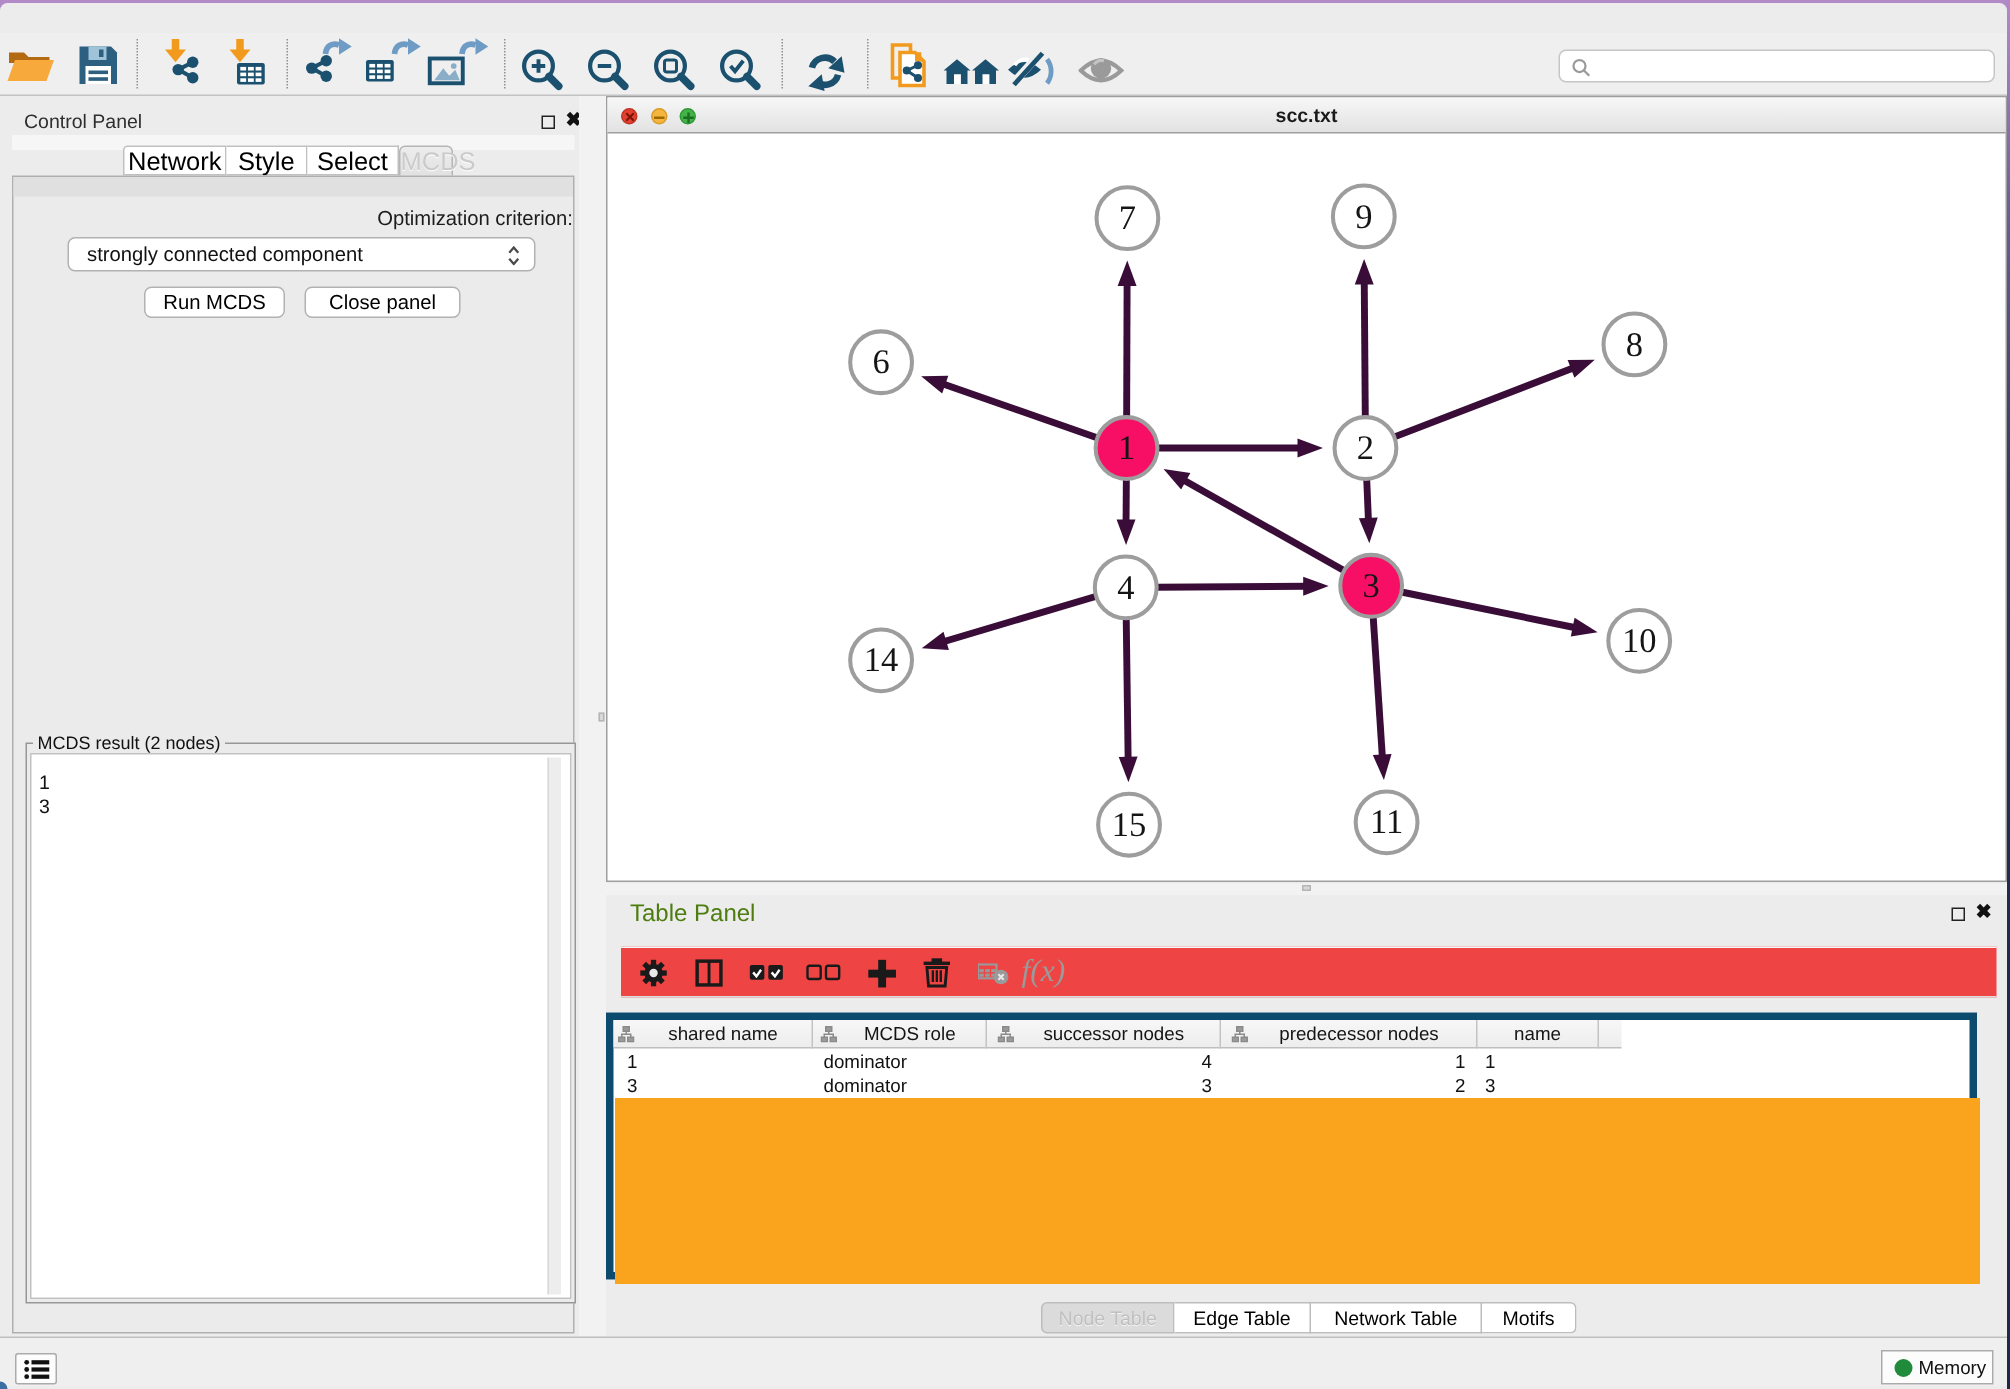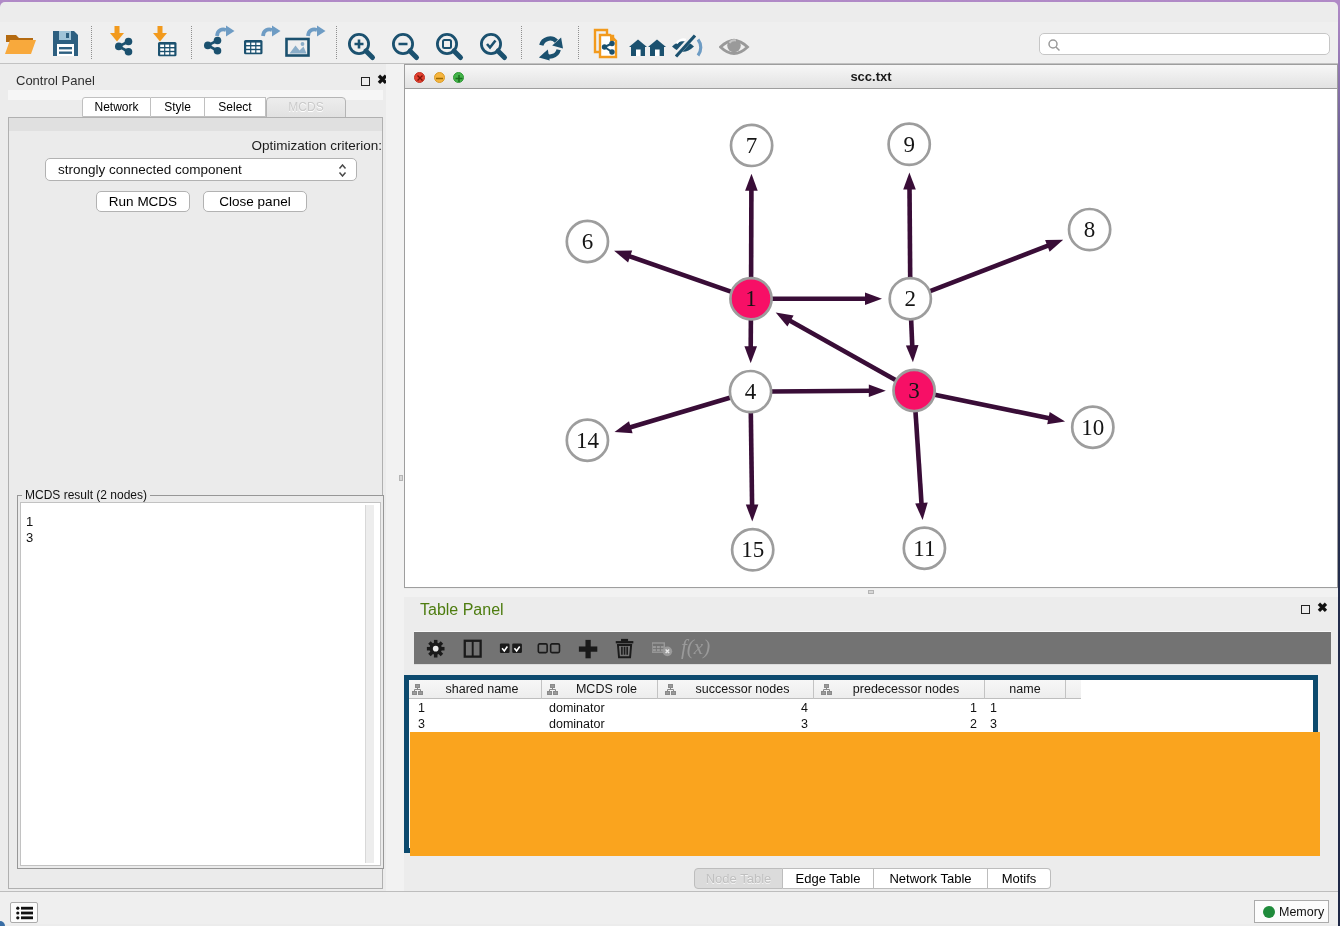--- a/index.html
+++ b/index.html
@@ -11,21 +11,21 @@
 #toolbar{position:absolute;left:0;top:20px;width:100%;height:42px;background:#efefef;border-bottom:1px solid #c2c2c2}
 .sep{position:absolute;top:4px;height:33px;width:0;border-left:1px dotted #8f8f8f}
 .ticon{position:absolute;top:3px}
 #search{position:absolute;left:1039px;top:11px;width:291px;height:22px;background:#fff;border:1px solid #c6c6c6;border-radius:5px}
 #leftpanel{position:absolute;left:0;top:62px;width:386px;height:827px;background:#ececec}
 #lp-head{position:absolute;left:16px;top:9px;font-size:13px;color:#2e2e2e}
 .fl-ic{position:absolute;width:9px;height:9px;border:1.6px solid #222}
 .x-ic{position:absolute;font-size:13px;color:#111;font-weight:700}
 #lp-strip{position:absolute;left:8px;top:26px;width:375px;height:10px;background:#f6f6f6}
 .tabs{position:absolute;display:flex}
-.tab{height:20px;background:#fff;border:1px solid #c0c0c0;border-left:none;font-size:12px;text-align:center;line-height:19px;color:#000}
+.tab{height:20px;background:#fff;border:1px solid #c0c0c0;border-left:none;font-size:17px;text-align:center;line-height:19px;color:#000}
 .tab.first{border-left:1px solid #c0c0c0;border-radius:3px 0 0 0}
 .tab.sel{background:linear-gradient(#ededed,#e0e0e0);border:1px solid #b5b5b5;border-radius:4px 4px 0 0;color:#cacaca;text-shadow:0 1px 0 #fff;height:23px}
 #lp-pane{position:absolute;left:8px;top:53px;width:375px;height:772px;border:1px solid #b0b0b0;background:#ebebeb}
 #lp-pane .band{position:absolute;left:0;top:0;width:100%;height:13px;background:#e0e0e0}
 #opt{position:absolute;left:0;top:20px;width:100%;text-align:right;font-size:13.5px;color:#1c1c1c}
 #combo{position:absolute;left:36px;top:40px;width:312px;height:23px;background:#fff;border:1px solid #b2b2b2;border-radius:5px;font-size:13.5px;color:#111;line-height:21px;padding-left:12px}
 .btn{position:absolute;top:73px;height:21px;background:#fff;border:1px solid #b2b2b2;border-radius:5px;font-size:13.5px;text-align:center;line-height:19px;color:#000}
 #fieldset{position:absolute;left:8px;top:377px;width:367px;height:374px;border:1px solid #979797;background:#ebebeb}
 #fs-legend{position:absolute;left:4px;top:-8px;background:#ebebeb;padding:0 3px;font-size:12px;color:#111}
 #fs-inner{position:absolute;left:2px;top:6px;right:2px;bottom:2px;background:#fff;border:1px solid #c2c2c2}
@@ -33,21 +33,21 @@
 #fs-scroll{position:absolute;right:6px;top:2px;width:9px;bottom:2px;background:#ededed;border-left:1px solid #d8d8d8}
 #vsplit{position:absolute;left:386px;top:62px;width:18px;height:827px;background:#f2f2f2}
 #vgrip{position:absolute;left:13px;top:411px;width:4px;height:6px;background:#d8d8d8;border:1px solid #b5b5b5}
 #netwin{position:absolute;left:404px;top:62px;width:934px;height:524px;border:1px solid #9e9e9e;background:#fff}
 #nettitle{position:absolute;left:0;top:0;width:100%;height:24px;background:linear-gradient(#f7f7f7,#e2e2e2);border-bottom:1px solid #9e9e9e}
 #nettitle .t{position:absolute;left:0;right:0;top:4px;text-align:center;font-size:13px;font-weight:700;color:#1a1a1a}
 #hsplit{position:absolute;left:404px;top:587px;width:934px;height:8px;background:#f2f2f2}
 #hgrip{position:absolute;left:464px;top:1px;width:6px;height:4px;background:#d8d8d8;border:1px solid #b5b5b5}
 #tablepanel{position:absolute;left:404px;top:595px;width:934px;height:294px;background:#ececec}
 #tp-head{position:absolute;left:16px;top:4px;font-size:16px;color:#4d7c0f}
-#tp-toolbar{position:absolute;left:10px;top:34px;width:917px;height:34px;background:#737373;border-top:1px solid #f8f8f8;border-bottom:1px solid #dcdcdc}
+#tp-toolbar{position:absolute;left:10px;top:34px;width:917px;height:34px;background:#ef4444;border-top:1px solid #f8f8f8;border-bottom:1px solid #dcdcdc}
 #tbl{position:absolute;left:0;top:78px;width:914px;height:178px;background:#fff;border:5px solid #0c4a6e}
 #tbl-hdr{position:absolute;left:0;top:0;width:672px;height:19px;background:linear-gradient(#f7f7f7,#ededed);border-bottom:1px solid #bebebe}
 .hcell{position:absolute;top:0;height:19px;border-right:1px solid #c3c3c3;font-size:12.5px;color:#141414;text-align:center;line-height:19px}
 .hico{position:absolute;top:4px}
 .cell{position:absolute;font-size:12.5px;color:#111;height:17px;line-height:17px}
 #orange{position:absolute;left:1px;top:52px;width:910px;height:124px;background:#faa41e}
 #btabs{position:absolute;left:290px;top:271px;display:flex}
 .btab{height:21px;background:#fff;border:1px solid #bdbdbd;border-left:none;font-size:13px;font-weight:400;color:#000;text-align:center;line-height:20px}
 .btab.first{border-left:1px solid #bdbdbd;border-radius:4px 0 0 4px}
 .btab.last{border-radius:0 4px 4px 0}
@@ -207,21 +207,21 @@
   </div>
   <div id="leftpanel">
     <div id="lp-head">Control Panel</div>
     <div class="fl-ic" style="left:361px;top:13px"></div>
     <div class="x-ic" style="left:377px;top:8px">✖</div>
     <div id="lp-strip"></div>
     <div class="tabs" style="left:82px;top:33px">
       <div class="tab first" style="width:69px">Network</div>
       <div class="tab" style="width:54px">Style</div>
       <div class="tab" style="width:61px">Select</div>
-      <div class="tab sel" style="width:80px">MCDS</div>
+      <div class="tab sel" style="width:36px">MCDS</div>
     </div>
     <div id="lp-pane">
       <div class="band"></div>
       <div id="opt">Optimization criterion:</div>
       <div id="combo">strongly connected component
         <svg style="position:absolute;right:9px;top:5px" width="9" height="13" viewBox="0 0 9 13">
             <path d="M1.5 4.5 L4.5 1 L7.5 4.5 M1.5 8.5 L4.5 12 L7.5 8.5" fill="none" stroke="#4a4a4a" stroke-width="1.5"></path>
           </svg>
       </div>
       <div class="btn" style="left:87px;width:94px">Run MCDS</div>

